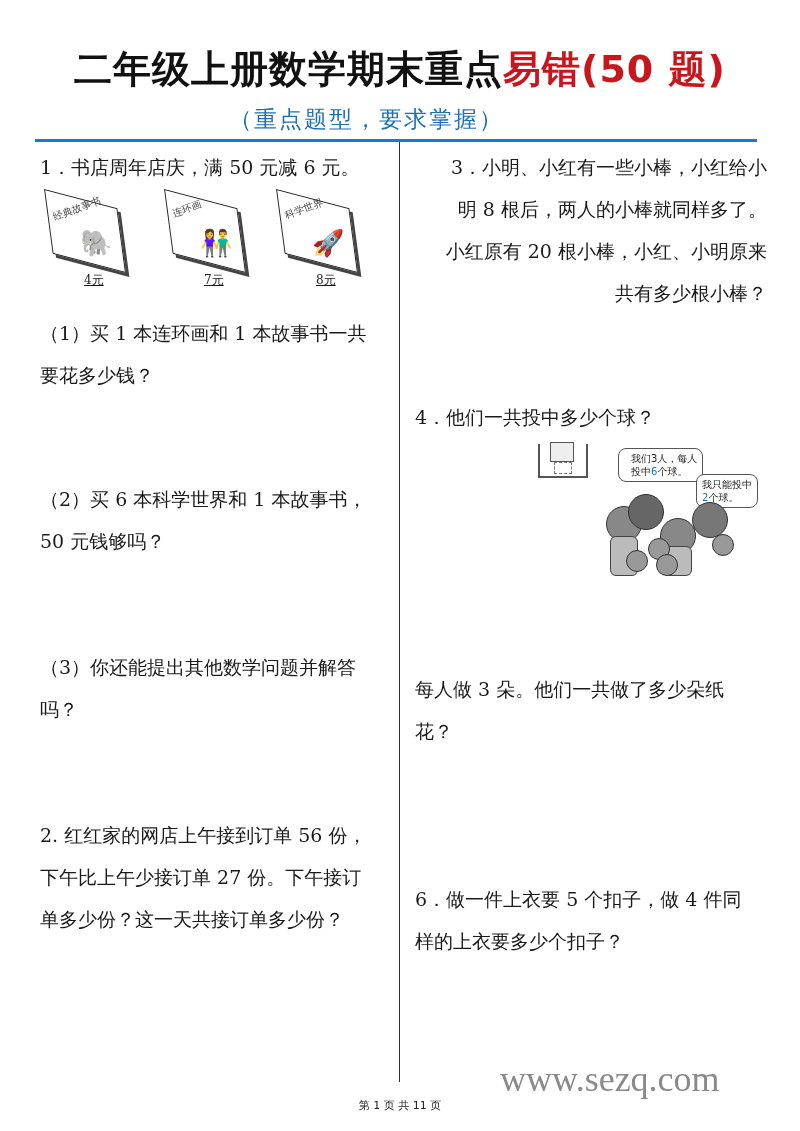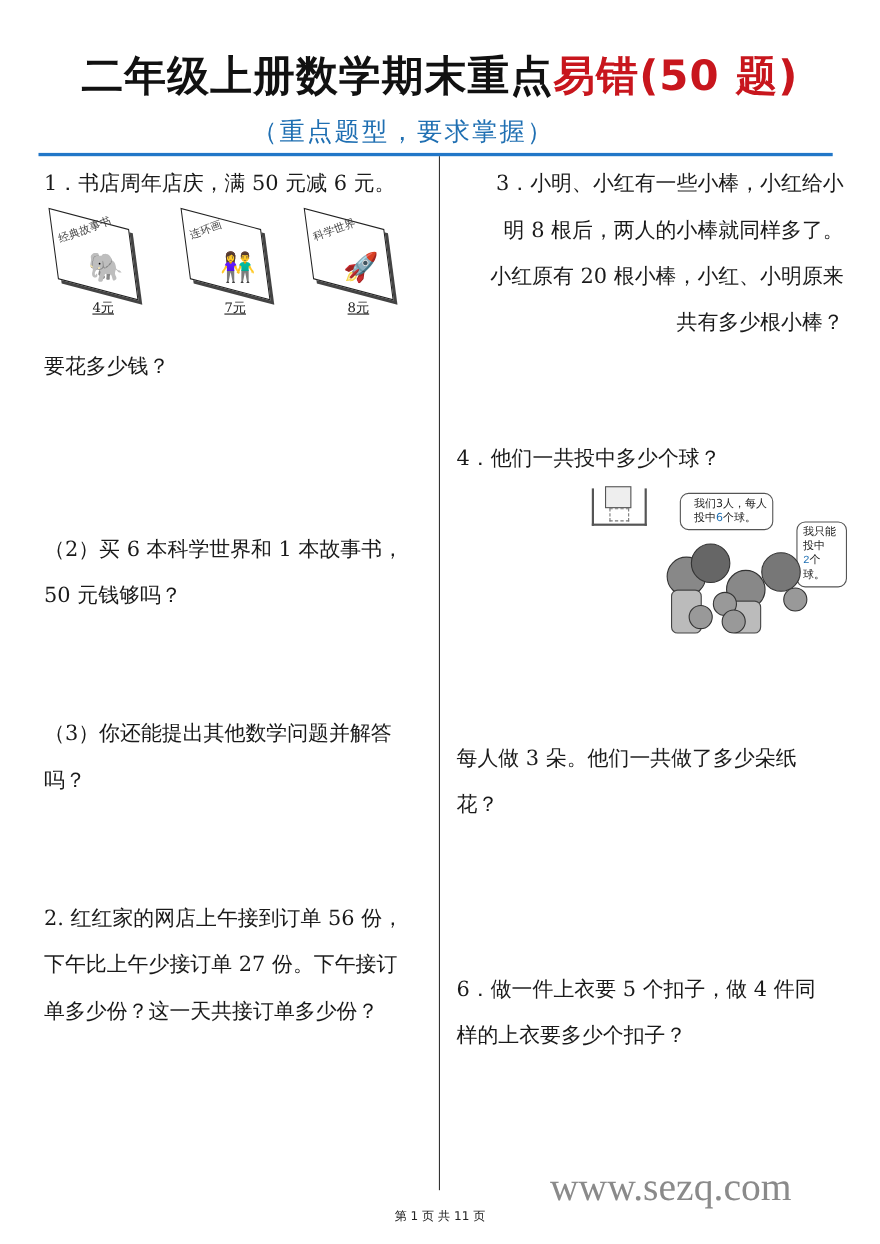--- a/index.html
+++ b/index.html
@@ -66,20 +66,21 @@
   </div>
   <div class="book" style="left:232px;">
     <div class="cover"></div>
     <div class="btitle">科学世界</div>
     <div class="bicon">🚀</div>
     <div class="price">8元</div>
   </div>
 </div>
 
 <div class="q col-left" style="top:312px;">
+  <div>（1）买 1 本连环画和 1 本故事书一共</div>
   <div>要花多少钱？</div>
 </div>
 
 <div class="q col-left" style="top:478px;">
   <div>（2）买 6 本科学世界和 1 本故事书，</div>
   <div>50 元钱够吗？</div>
 </div>
 
 <div class="q col-left" style="top:646px;">
   <div>（3）你还能提出其他数学问题并解答</div>
@@ -102,21 +103,21 @@
 <div class="q col-right" style="top:396px;">4．他们一共投中多少个球？</div>
 
 <div class="illus">
   <div class="hoop"></div>
   <div class="hoop-board"></div>
   <div class="hoop-net"></div>
   <div class="bubble" style="left:98px; top:10px;padding-left:12px;">
     <div>我们3人，每人</div>
     <div><span>投中</span><span class="blue">6</span><span>个球。</span></div>
   </div>
-  <div class="bubble" style="left:204px; top:36px;font-family:Liberation Mono, monospace;">
+  <div class="bubble" style="left:176px; top:36px;">
     <div>我只能投中</div>
     <div><span class="blue">2</span><span>个球。</span></div>
   </div>
   <div class="kid" style="left:86px; top:68px;"></div>
   <div class="body-k" style="left:90px; top:98px;"></div>
   <div class="kid" style="left:108px; top:56px; background:#666;"></div>
   <div class="kid" style="left:140px; top:80px;"></div>
   <div class="body-k" style="left:144px; top:108px; height:28px;"></div>
   <div class="kid" style="left:172px; top:64px; background:#777;"></div>
   <div class="ball" style="left:106px; top:112px;"></div>

